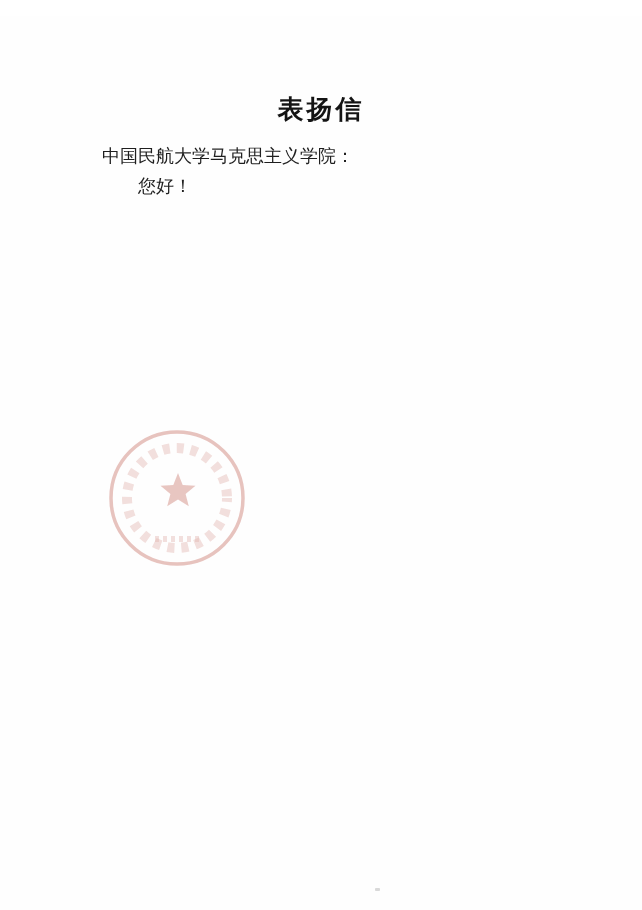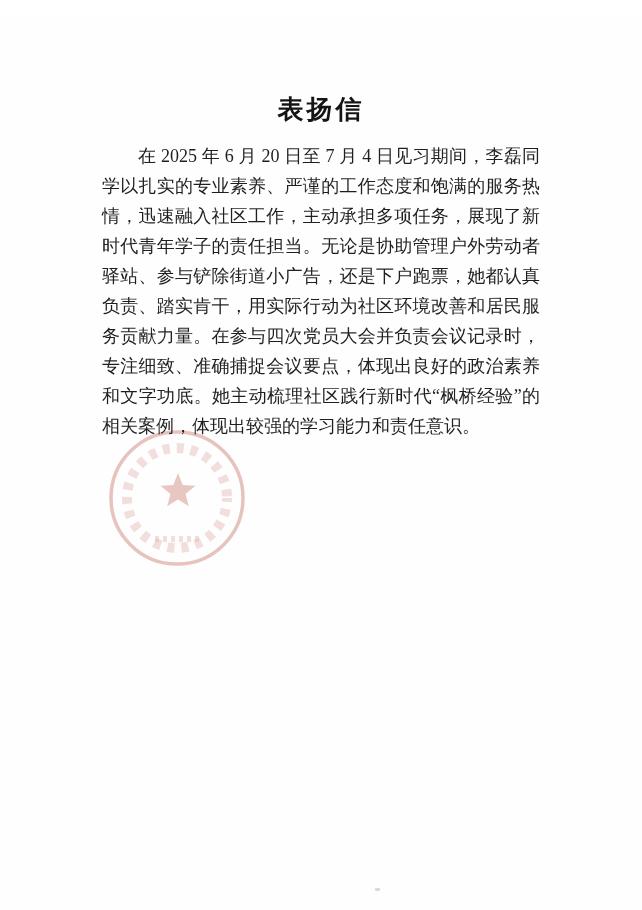--- a/index.html
+++ b/index.html
@@ -88,17 +88,18 @@
 
       <path fill="#bf5a4e" stroke="none" opacity="0.8" d="M76 50 L80.7 61.9 L93.5 62.8 L83.6 70.9 L86.8 83.3 L76 76.4 L65.2 83.3 L68.4 70.9 L58.5 62.8 L71.3 61.9 Z"></path>
 
       <line x1="53" y1="116" x2="99" y2="116" stroke-width="6" stroke-dasharray="4 4" opacity="0.45"></line>
     </g>
   </svg>
 
   <h1 class="title">表扬信</h1>
 
   <div class="letter-body">
-    <p class="body-para">在 2025 年 6 月 20 日至 7 月 4 日见习期间，李磊同学以扎实的专业素养、严谨的工作态度和饱满的服务热情，迅速融入社区工作，主动承担多项任务，展现了新时代青年学子的责任担当。无论是协助管理户外劳动者驿站、参与铲除街道小广告，还是下户跑票，她都认真负责、踏实肯干，用实际行动为社区环境改善和居民服务贡献力量。在参与四次党员大会并负责会议记录时，专注细致、准确捕捉会议要点，体现出良好的政治素养和文字功底。她主动梳理社区践行新时代“枫桥经验”的相关案例，体现出较强的学习能力和责任意识。</p>
+    <p class="salutation">中国民航大学马克思主义学院：</p>
+    <p class="body-para">您好！</p>
   </div>
 
   <div class="scan-speck"></div>
 </div>
 
 </body></html>

